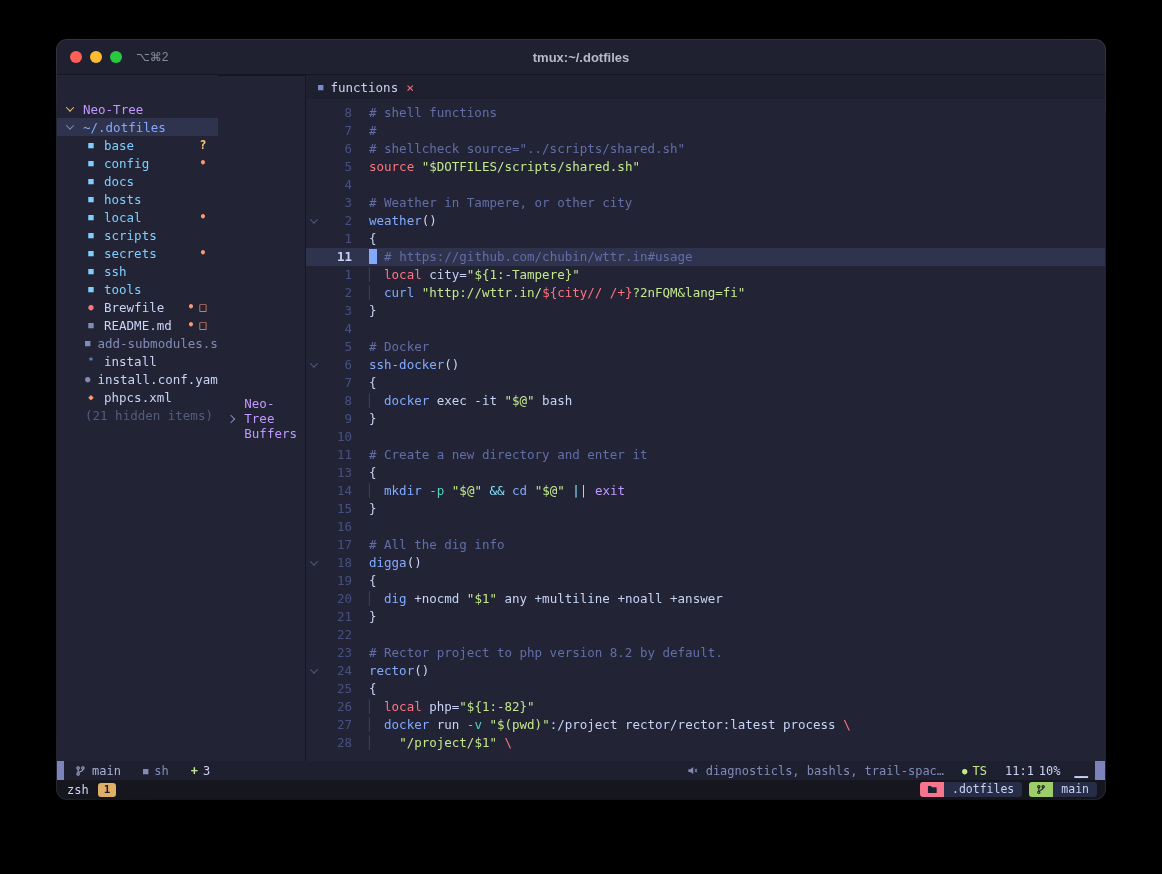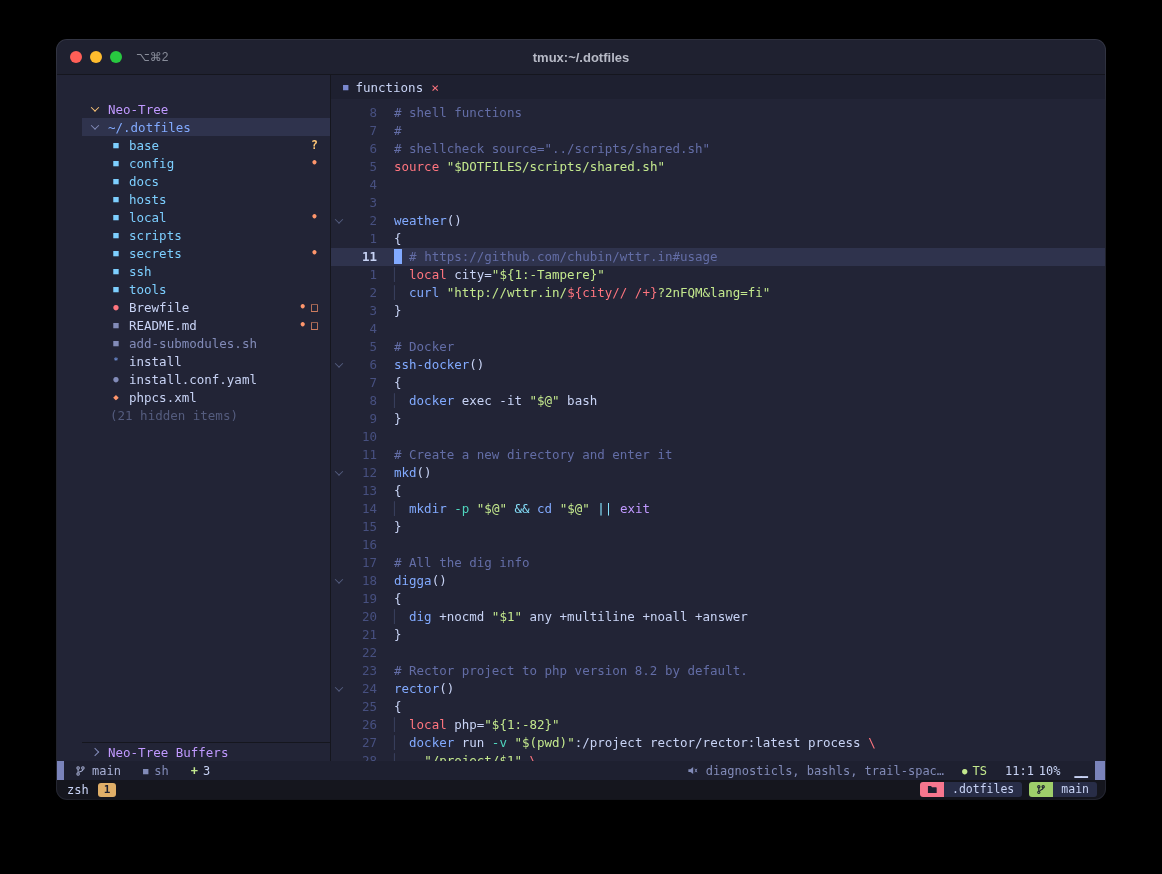--- a/index.html
+++ b/index.html
@@ -19,21 +19,21 @@
   .light.r{background:var(--traffic_red);}
   .light.y{background:var(--traffic_yellow);}
   .light.g{background:var(--traffic_green);}
   .shortcut{margin-left:14px;color:#888c99;font:12px "Liberation Sans",sans-serif;z-index:2;}
   .title{position:absolute;left:0;right:0;text-align:center;color:#b7bac6;
     font:600 13px "Liberation Sans",sans-serif;}
   
   .main{flex:1;display:flex;min-height:0;}
   
   .neotree{flex:0 0 248px;width:248px;border-right:1px solid var(--border);
-    display:flex;flex-direction:column;background:var(--bg);margin-left:25px;}
+    display:flex;background:var(--bg);}
   .nt-list{flex:1;padding-top:25px;overflow:hidden;}
   .nt-row{height:18px;display:flex;align-items:center;padding:0 12px 0 8px;font-size:12.5px;white-space:nowrap;}
   .nt-row.sel{background:var(--cursorline);}
   .nt-title{color:var(--purple);margin-left:10px;}
   .nt-root{color:var(--blue);margin-left:10px;}
   .nt-item{padding-left:28px;}
   .nt-icon{width:12px;margin-right:7px;font-size:9px;display:inline-flex;align-items:center;justify-content:center;}
   .nt-name{}
   .nt-badges{margin-left:auto;display:flex;gap:5px;font-size:11.5px;}
   .nt-badge{font-weight:bold;}
@@ -242,36 +242,35 @@
             <span class="tab-label">functions</span>
             <span class="tab-close">×</span>
           </div>
         </div>
         <div class="code" id="code">
             <div class="cl"><span class="fold"></span><span class="num">8</span><span class="txt"><span class="s-c"># shell functions</span></span></div>
             <div class="cl"><span class="fold"></span><span class="num">7</span><span class="txt"><span class="s-c">#</span></span></div>
             <div class="cl"><span class="fold"></span><span class="num">6</span><span class="txt"><span class="s-c"># shellcheck source="../scripts/shared.sh"</span></span></div>
             <div class="cl"><span class="fold"></span><span class="num">5</span><span class="txt"><span class="s-red">source</span><span class="s-fg"> </span><span class="s-green">"$DOTFILES/scripts/shared.sh"</span></span></div>
             <div class="cl"><span class="fold"></span><span class="num">4</span><span class="txt"></span></div>
-            <div class="cl"><span class="fold"></span><span class="num">3</span></div>
+            <div class="cl"><span class="fold"></span><span class="num">3</span><span class="txt"><span class="s-c"># Weather in Tampere, or other city</span></span></div>
             <div class="cl"><span class="fold"><span class="chev down"></span></span><span class="num">2</span><span class="txt"><span class="s-blue">weather</span><span class="s-fg">()</span></span></div>
             <div class="cl"><span class="fold"></span><span class="num">1</span><span class="txt"><span class="s-fg">{</span></span></div>
             <div class="cl cur"><span class="fold"></span><span class="num">11</span><span class="txt"><span class="cursor"> </span> <span class="s-c"># </span><span class="s-c_u">https://github.com/chubin/wttr.in#usage</span></span></div>
             <div class="cl"><span class="fold"></span><span class="num">1</span><span class="txt"><span class="s-guide">▏ </span><span class="s-red">local</span><span class="s-fg"> city=</span><span class="s-green">"${1:-Tampere}"</span></span></div>
             <div class="cl"><span class="fold"></span><span class="num">2</span><span class="txt"><span class="s-guide">▏ </span><span class="s-blue">curl</span><span class="s-fg"> </span><span class="s-green">"http://wttr.in/</span><span class="s-red">${city// /+}</span><span class="s-green">?2nFQM&amp;lang=fi"</span></span></div>
             <div class="cl"><span class="fold"></span><span class="num">3</span><span class="txt"><span class="s-fg">}</span></span></div>
             <div class="cl"><span class="fold"></span><span class="num">4</span><span class="txt"></span></div>
             <div class="cl"><span class="fold"></span><span class="num">5</span><span class="txt"><span class="s-c"># Docker</span></span></div>
             <div class="cl"><span class="fold"><span class="chev down"></span></span><span class="num">6</span><span class="txt"><span class="s-blue">ssh-docker</span><span class="s-fg">()</span></span></div>
             <div class="cl"><span class="fold"></span><span class="num">7</span><span class="txt"><span class="s-fg">{</span></span></div>
             <div class="cl"><span class="fold"></span><span class="num">8</span><span class="txt"><span class="s-guide">▏ </span><span class="s-blue">docker</span><span class="s-fg"> exec -it </span><span class="s-green">"$@"</span><span class="s-fg"> bash</span></span></div>
             <div class="cl"><span class="fold"></span><span class="num">9</span><span class="txt"><span class="s-fg">}</span></span></div>
             <div class="cl"><span class="fold"></span><span class="num">10</span><span class="txt"></span></div>
             <div class="cl"><span class="fold"></span><span class="num">11</span><span class="txt"><span class="s-c"># Create a new directory and enter it</span></span></div>
-            <div class="cl"><span class="fold"><span class="chev down"></span></span><span class="num">12</span><span class="txt"><span class="s-blue">mkd</span><span class="s-fg">()</span></span></div>
             <div class="cl"><span class="fold"></span><span class="num">13</span><span class="txt"><span class="s-fg">{</span></span></div>
             <div class="cl"><span class="fold"></span><span class="num">14</span><span class="txt"><span class="s-guide">▏ </span><span class="s-blue">mkdir</span><span class="s-fg"> </span><span class="s-teal">-p</span><span class="s-fg"> </span><span class="s-green">"$@"</span><span class="s-fg"> </span><span class="s-cyan">&amp;&amp;</span><span class="s-fg"> </span><span class="s-blue">cd</span><span class="s-fg"> </span><span class="s-green">"$@"</span><span class="s-fg"> </span><span class="s-cyan">||</span><span class="s-fg"> </span><span class="s-purple">exit</span></span></div>
             <div class="cl"><span class="fold"></span><span class="num">15</span><span class="txt"><span class="s-fg">}</span></span></div>
             <div class="cl"><span class="fold"></span><span class="num">16</span><span class="txt"></span></div>
             <div class="cl"><span class="fold"></span><span class="num">17</span><span class="txt"><span class="s-c"># All the dig info</span></span></div>
             <div class="cl"><span class="fold"><span class="chev down"></span></span><span class="num">18</span><span class="txt"><span class="s-blue">digga</span><span class="s-fg">()</span></span></div>
             <div class="cl"><span class="fold"></span><span class="num">19</span><span class="txt"><span class="s-fg">{</span></span></div>
             <div class="cl"><span class="fold"></span><span class="num">20</span><span class="txt"><span class="s-guide">▏ </span><span class="s-blue">dig</span><span class="s-fg"> +nocmd </span><span class="s-green">"$1"</span><span class="s-fg"> any +multiline +noall +answer</span></span></div>
             <div class="cl"><span class="fold"></span><span class="num">21</span><span class="txt"><span class="s-fg">}</span></span></div>
             <div class="cl"><span class="fold"></span><span class="num">22</span><span class="txt"></span></div>

